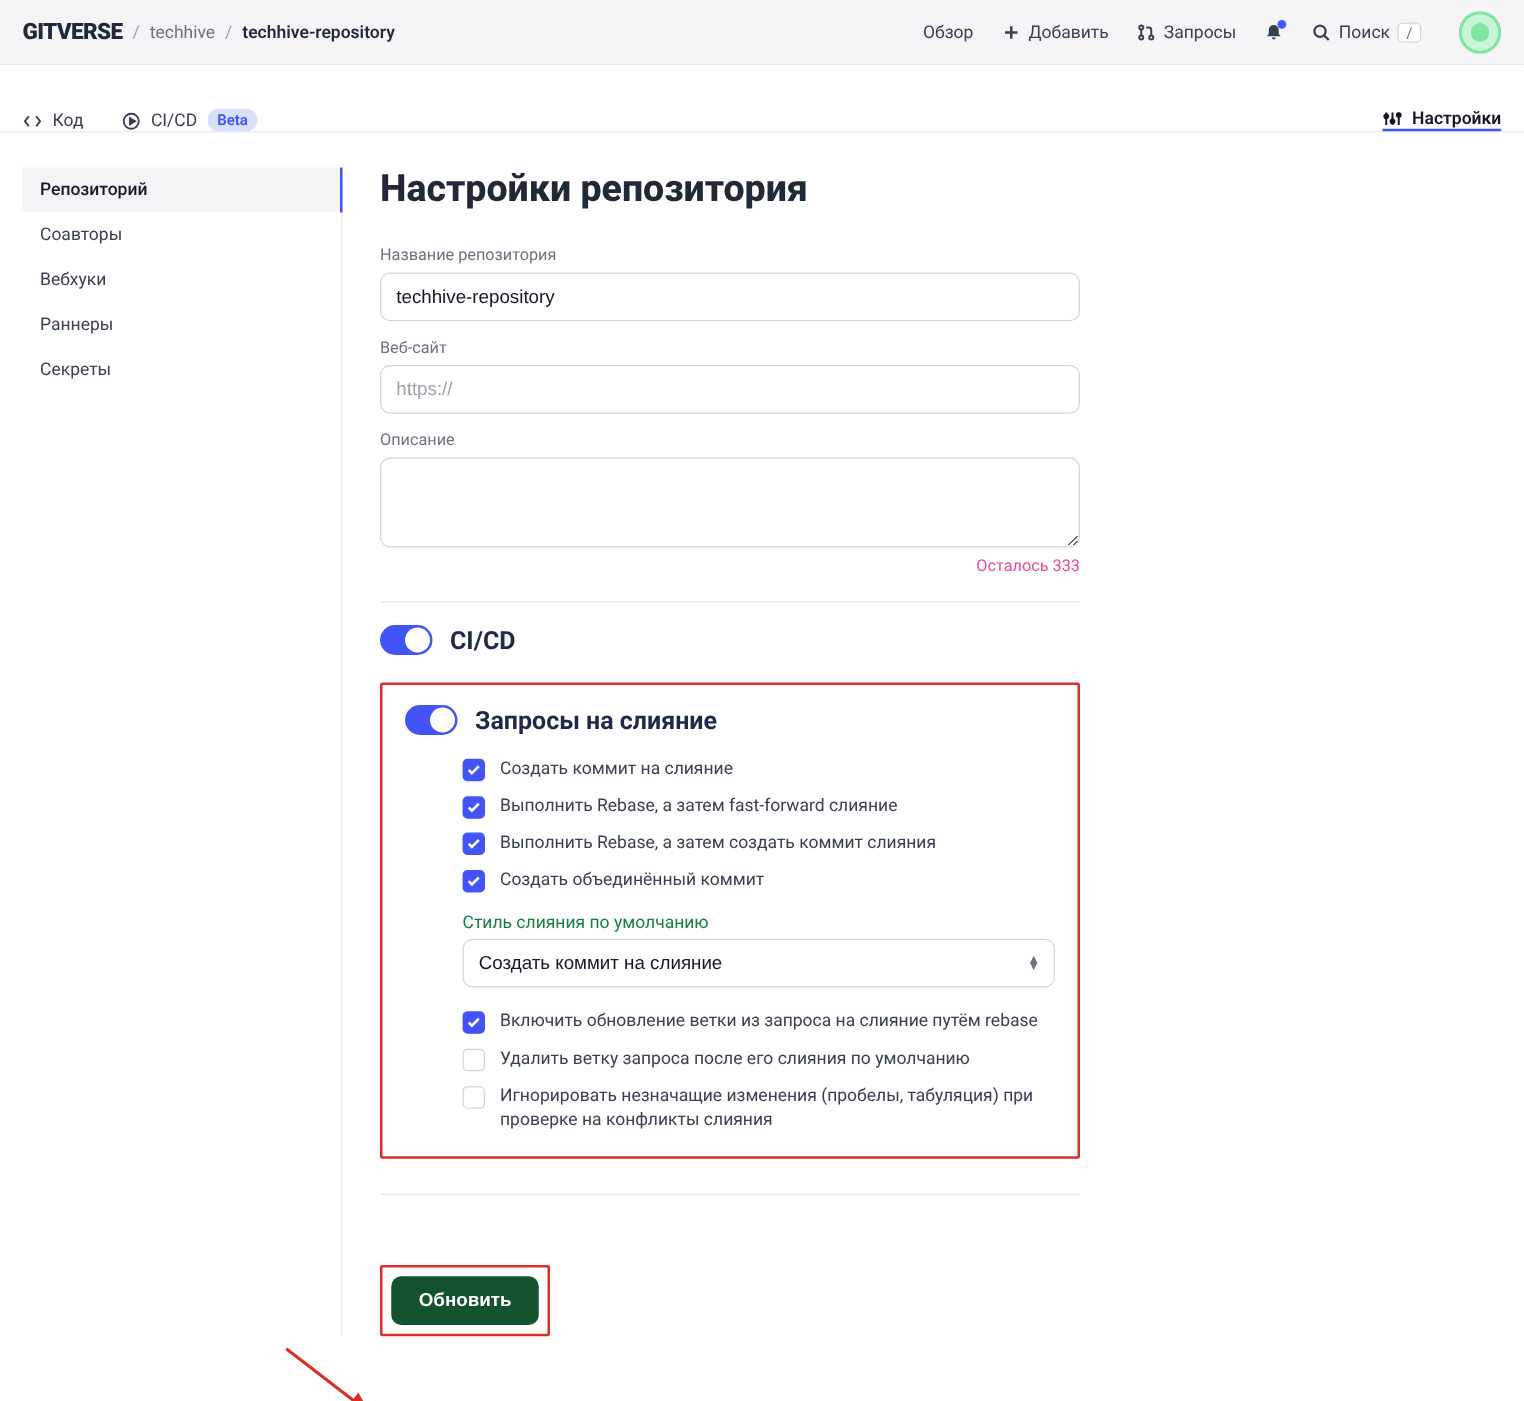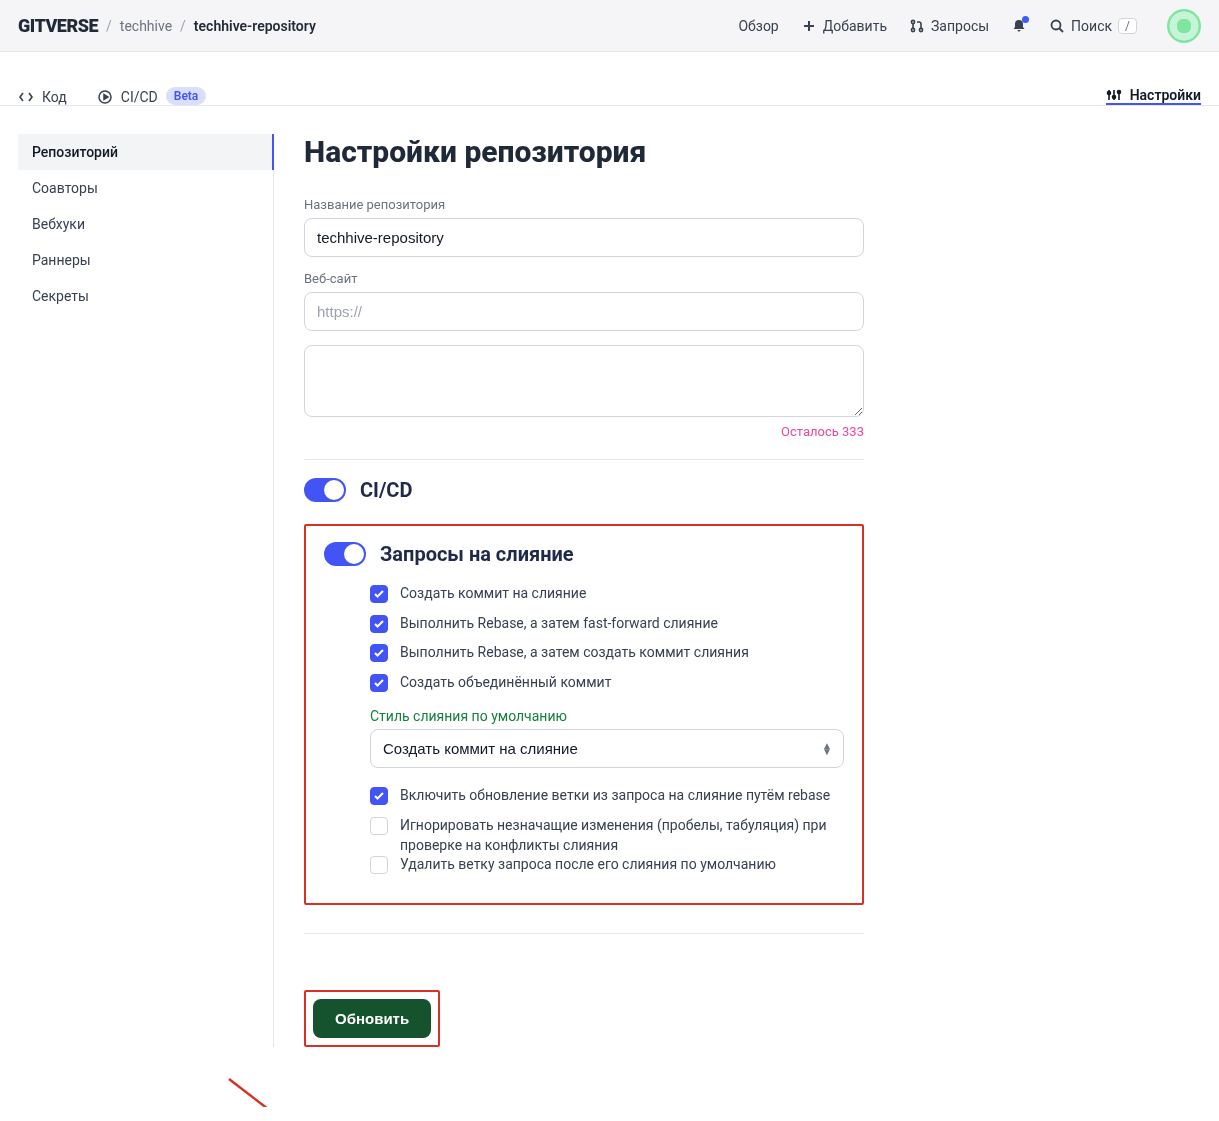--- a/index.html
+++ b/index.html
@@ -158,20 +158,21 @@
 
   <div class="main">
     <h1 class="h1">Настройки репозитория</h1>
 
     <label class="label">Название репозитория</label>
     <input class="inp" value="techhive-repository" style="">
 
     <label class="label">Веб-сайт</label>
     <input class="inp" placeholder="https://" style="">
 
+    <label class="label">Описание</label>
     <textarea class="ta" style=""></textarea>
     <div class="remain">Осталось 333</div>
 
     <div class="divider"></div>
 
     <div class="toggle-row">
       <div class="toggle"></div>
       <span class="toggle-label">CI/CD</span>
     </div>
 
@@ -221,27 +222,27 @@
       </div>
 
       <div class="chk-row">
           <div class="chk">
             <svg viewBox="0 0 12 12" fill="none" stroke="#fff" stroke-width="2">
               <path d="M2 6l2.5 2.5L10 3"></path>
             </svg>
           </div>
           <span class="chk-label">Включить обновление ветки из запроса на слияние путём rebase</span>
         </div>
+      <div class="chk-row">
+          <div class="chk empty"></div>
+          <span class="chk-label">Удалить ветку запроса после его слияния по умолчанию</span>
+        </div>
       <div class="chk-row" style="margin-bottom:0;">
           <div class="chk empty"></div>
           <span class="chk-label">Игнорировать незначащие изменения (пробелы, табуляция) при проверке на конфликты слияния</span>
-        </div>
-      <div class="chk-row">
-          <div class="chk empty"></div>
-          <span class="chk-label">Удалить ветку запроса после его слияния по умолчанию</span>
         </div>
     </div>
 
     <div class="divider" style="margin-top:28px;"></div>
 
     <svg class="arrow-annot" width="90" height="80" viewBox="0 0 90 80">
       <defs>
           <marker id="ah" markerWidth="8" markerHeight="8" refX="6" refY="3" orient="auto">
             <path d="M0,0 L7,3 L0,6 z" fill="#d93025"></path>
           </marker>

